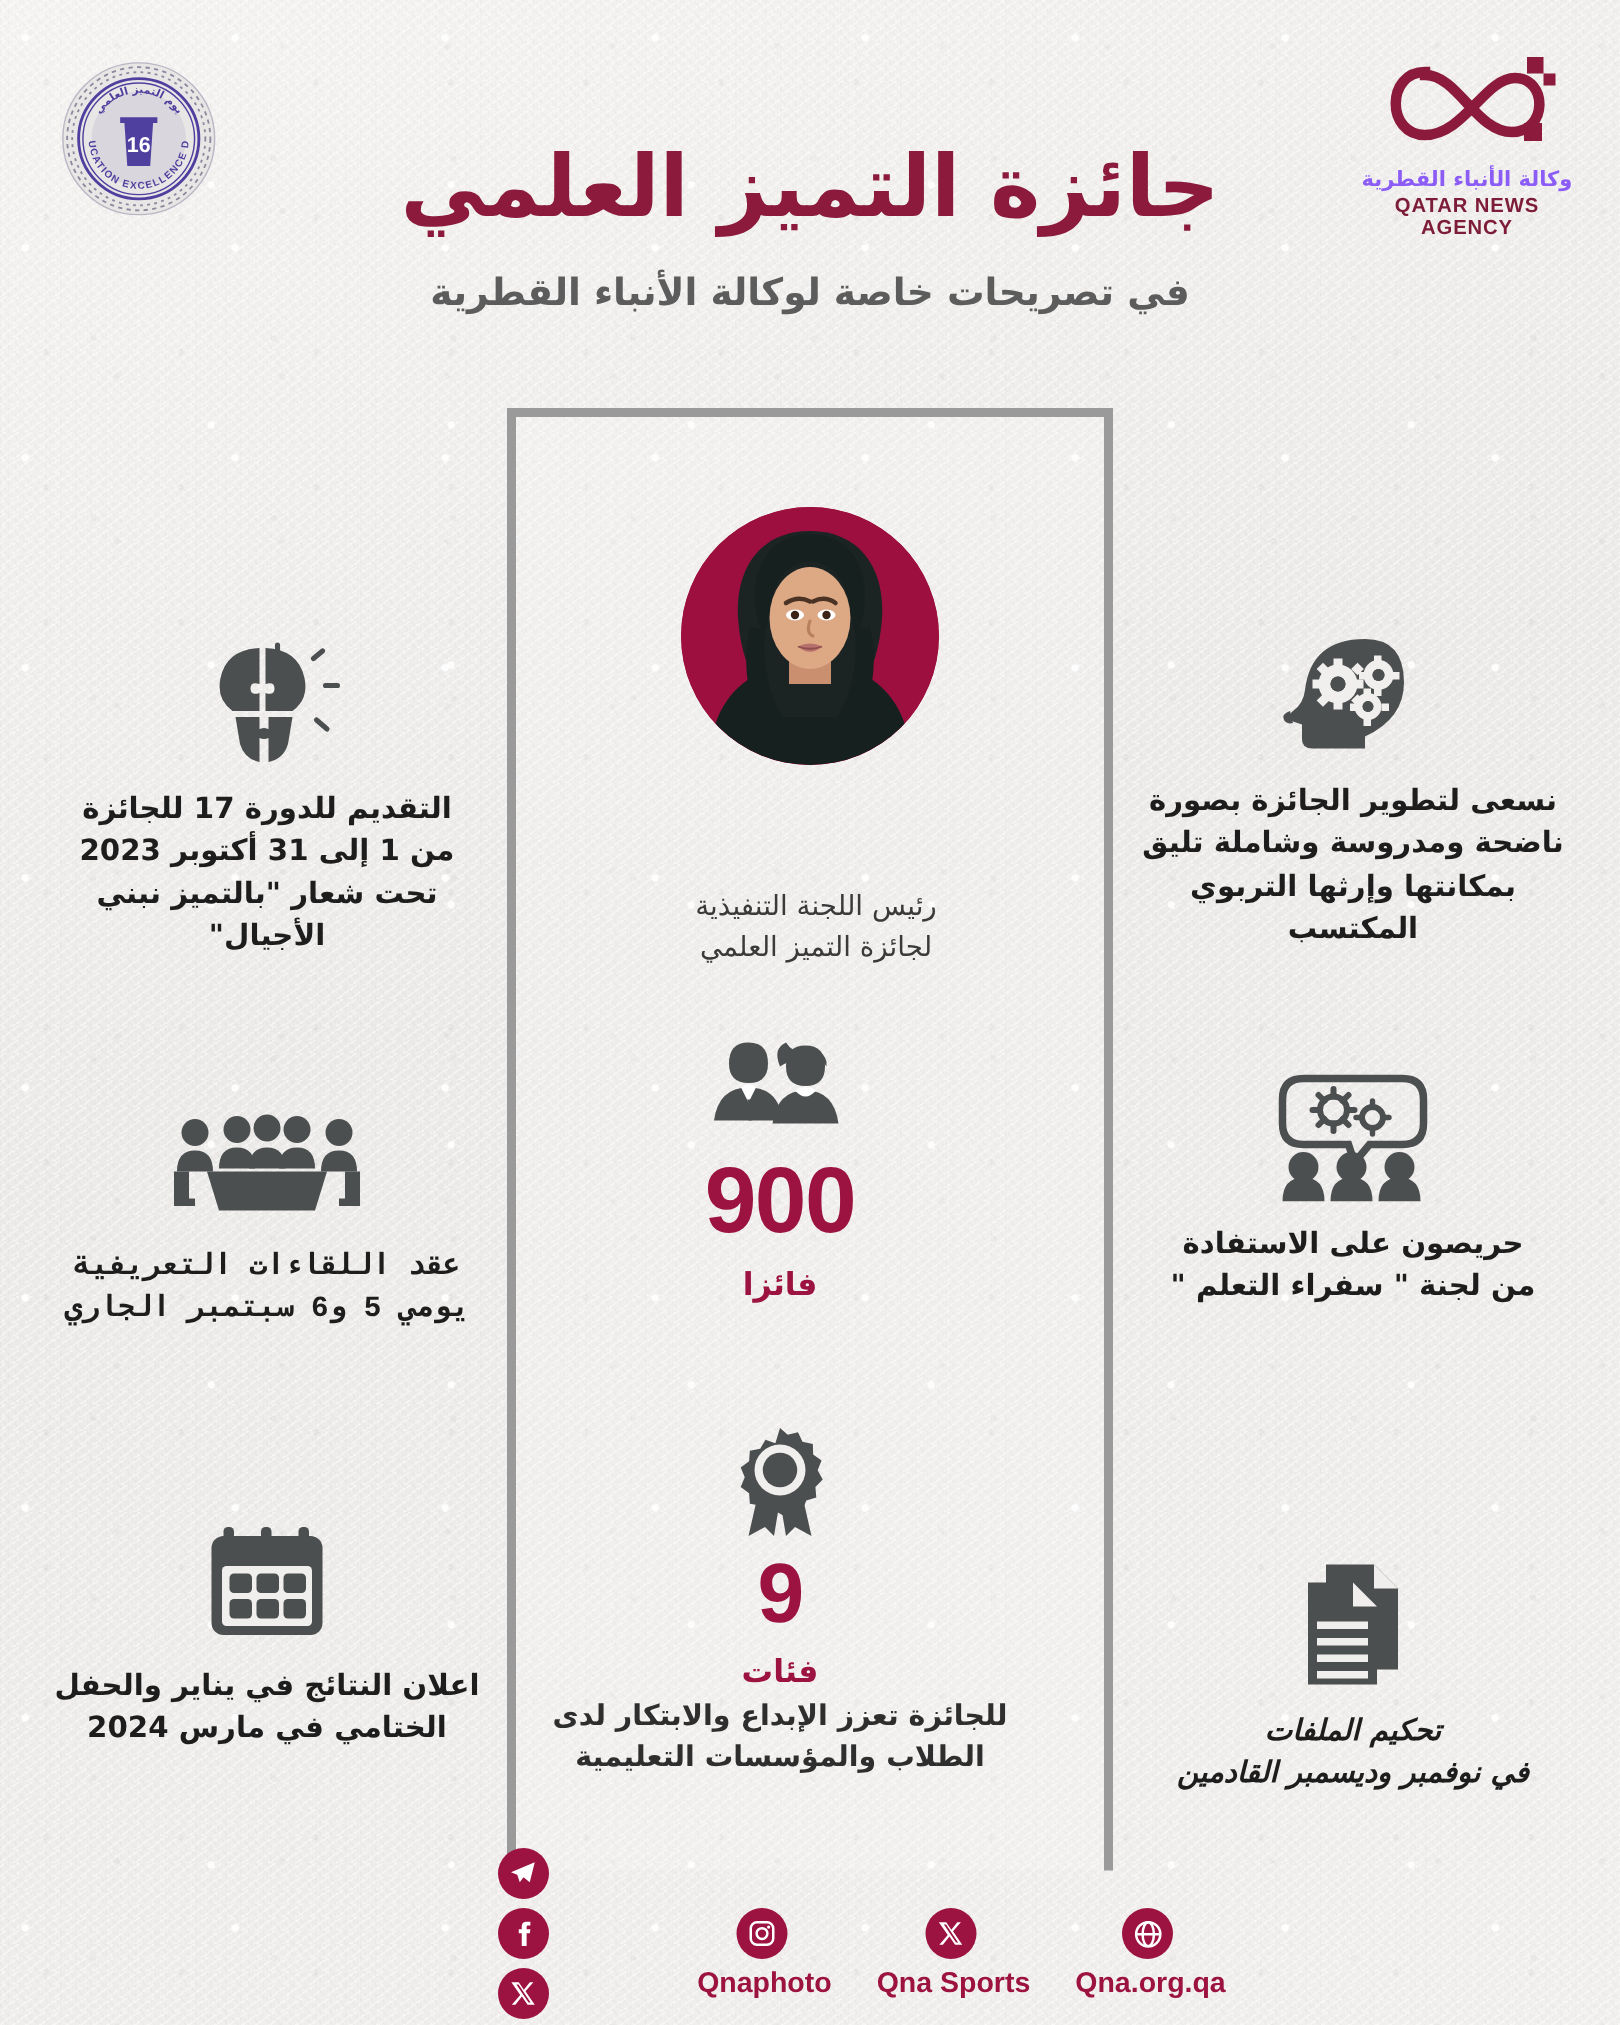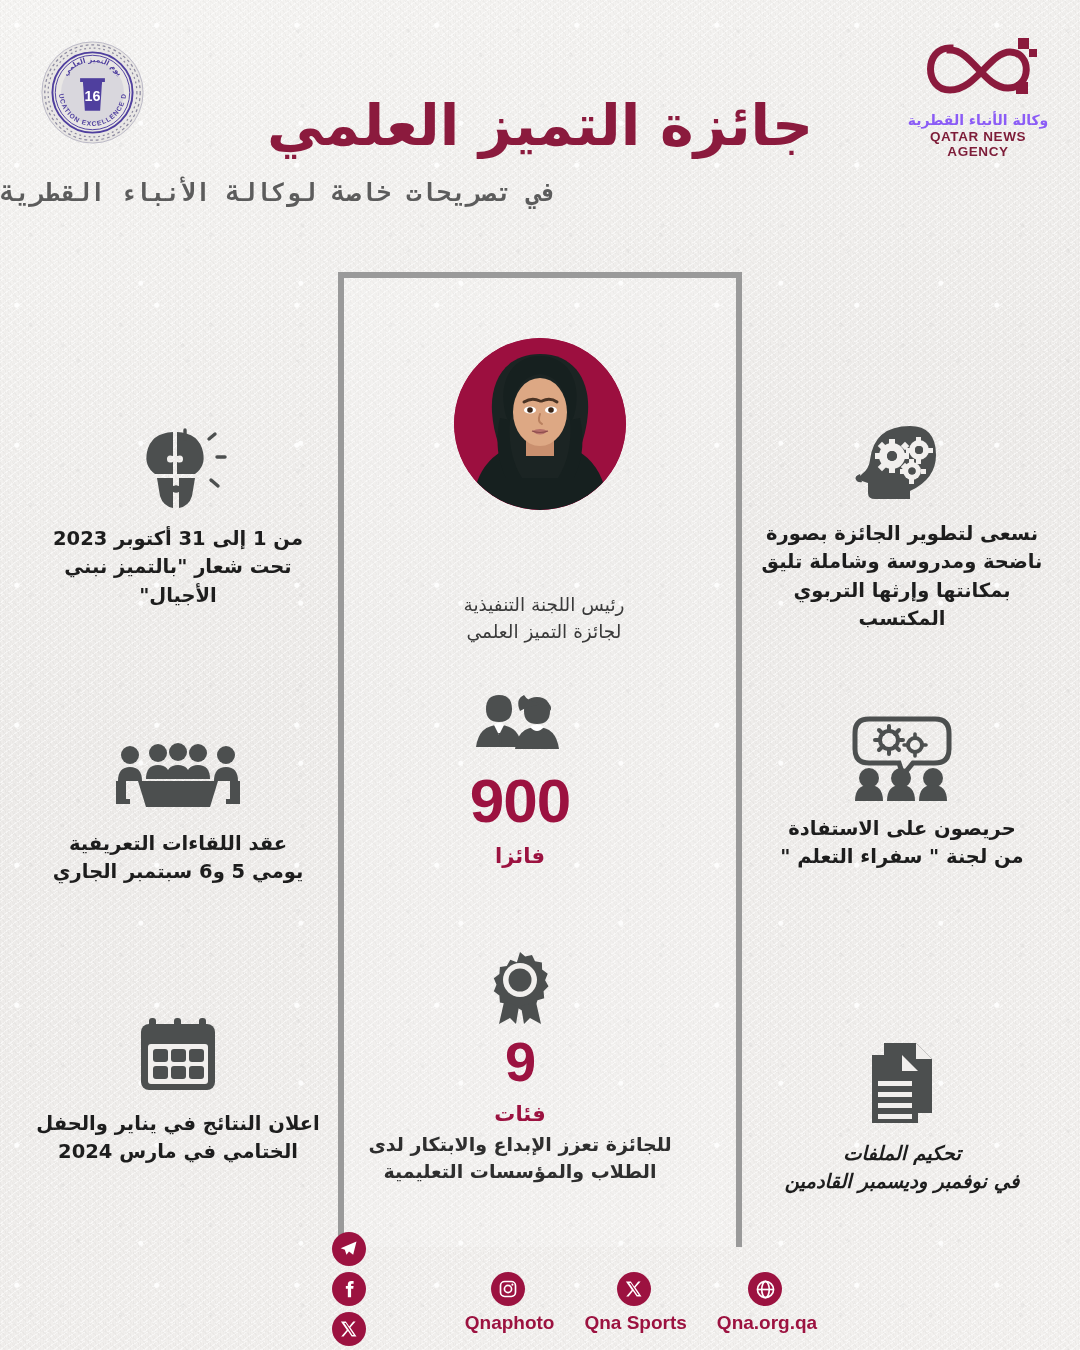--- a/index.html
+++ b/index.html
@@ -43,22 +43,22 @@
   .qna-en{
     font-size:13.5px;font-weight:700;color:#7d1c38;letter-spacing:.6px;
     font-family:"Liberation Sans",sans-serif;direction:ltr;margin-top:1px;
   }
   .main-title{
     position:absolute;top:95px;left:0;right:0;text-align:center;
     font-size:57px;font-weight:700;color:#8b1a3d;letter-spacing:0px;
     line-height:1.08;
   }
   .sub-title{
-    position:absolute;top:180px;left:0;right:0;text-align:left;
-    font-size:25px;font-weight:700;color:#5c5c5c;line-height:1.2;font-family:Liberation Mono, monospace;
+    position:absolute;top:180px;left:0;right:0;text-align:center;
+    font-size:25px;font-weight:700;color:#5c5c5c;line-height:1.2;
   }
 
   
   .center-panel{
     position:absolute;left:338px;top:272px;width:404px;height:975px;
     border:6px solid #9a9a9a;border-bottom:none;
     background:rgba(255,255,255,.16);
     box-sizing:border-box;
   }
   .portrait-wrap{
@@ -91,21 +91,21 @@
   #stat-categories{top:950px;}
   #stat-categories .big{font-size:56px;}
 
   
   .side{position:absolute;width:300px;text-align:center;}
   .side .ico{height:86px;display:flex;align-items:center;justify-content:center;}
   .side .txt{
     font-size:19.5px;font-weight:700;color:#1d1d1d;line-height:1.45;margin-top:14px;
   }
   #side-left-1{left:28px;top:425px;}
-  #side-left-2{left:28px;top:730px;}
+  #side-left-2{left:28px;top:730px;font-family:Liberation Mono, monospace;}
   #side-left-3{left:28px;top:1010px;}
   #side-right-1{right:28px;top:420px;}
   #side-right-2{right:28px;top:715px;}
   #side-right-3{right:28px;top:1040px;font-style:italic;}
 
   
   .footer{
     position:absolute;left:0;right:0;bottom:22px;height:50px;
     display:flex;align-items:center;justify-content:center;gap:0;direction:ltr;
   }
@@ -263,20 +263,21 @@
           <g stroke="#4c4f4f" stroke-width="3.4" stroke-linecap="round" fill="none">
             <line x1="56" y1="4" x2="56" y2="13"></line>
             <line x1="80" y1="13" x2="86" y2="8"></line>
             <line x1="88" y1="31" x2="96" y2="31"></line>
             <line x1="82" y1="54" x2="89" y2="60"></line>
           </g>
         </g>
       </svg>
     </div>
     <div class="txt">
+      <div>التقديم للدورة 17 للجائزة</div>
       <div>من 1 إلى 31 أكتوبر 2023</div>
       <div>تحت شعار "بالتميز نبني الأجيال"</div>
     </div>
   </div>
 
   <div class="side" id="side-left-2">
     <div class="ico">
       <svg width="140" height="72" viewBox="0 0 140 72" aria-hidden="true">
         <g class="icon-dark">
           <circle cx="22" cy="18" r="9"></circle>

